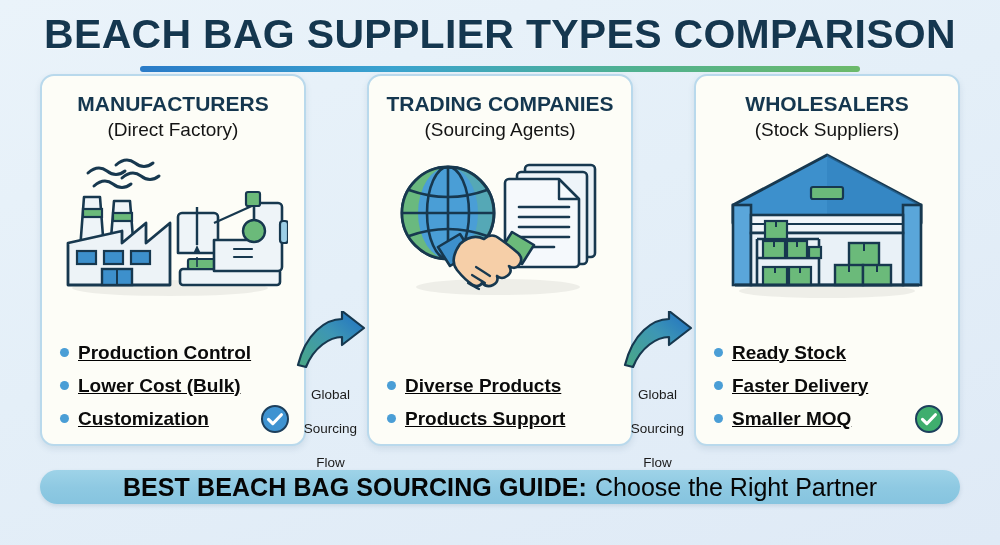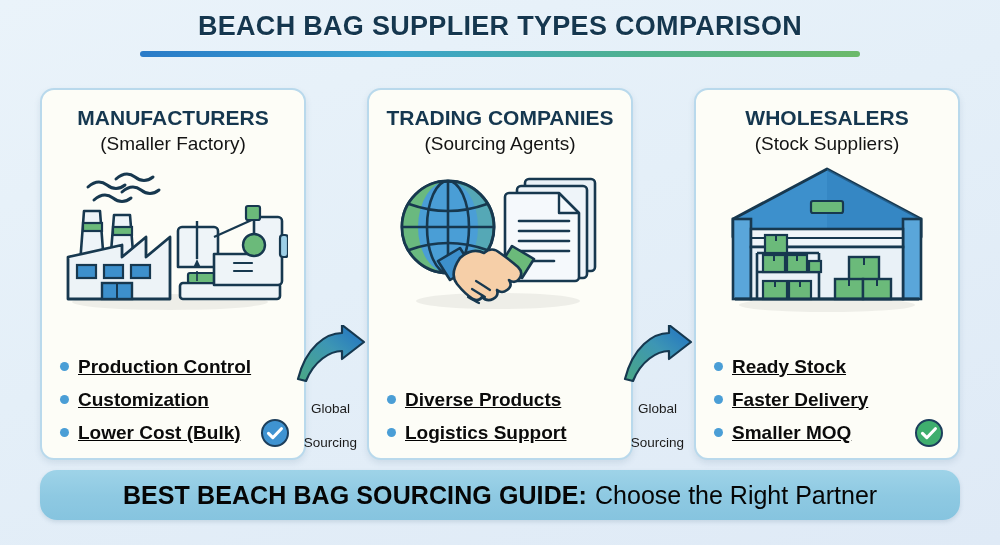--- a/index.html
+++ b/index.html
@@ -21,59 +21,59 @@
 
   
   .title-wrap {
     position: absolute;
     top: 12px;
     left: 0;
     width: 1000px;
     text-align: center;
   }
   .main-title {
-    font-size: 27px;
+    font-size: 41px;
     font-weight: bold;
     color: #15374f;
     letter-spacing: 0.3px;
     line-height: 1.1;
     text-shadow: 0 1px 1px rgba(255,255,255,0.85);
     white-space: nowrap;
   }
   .title-rule {
     margin: 9px auto 0 auto;
     width: 720px;
     height: 6px;
     border-radius: 3px;
     background: linear-gradient(90deg, #2a7bc8 0%, #3aa3cf 35%, #4fb191 68%, #6cba6a 100%);
   }
 
   
   .cards-row {
     position: absolute;
-    top: 88px;
+    top: 74px;
     left: 0;
     width: 1000px;
     height: 375px;
   }
   .card {
     position: absolute;
     top: 0;
     width: 266px;
     height: 372px;
     background: #fdfdf7;
     border: 2px solid #b9d9ec;
     border-radius: 14px;
     box-shadow: 0 3px 6px rgba(60,100,130,0.13);
     box-sizing: border-box;
     overflow: hidden;
   }
   .card.c1 { left: 40px; }
   .card.c2 { left: 367px; }
-  .card.c3 { left: 694px; }
+  .card.c3 { left: 694px; border-radius: 13px; }
 
   .card-head {
     padding-top: 16px;
     text-align: center;
   }
   .card-title {
     font-size: 21px;
     font-weight: bold;
     color: #15374f;
     line-height: 1.15;
@@ -152,21 +152,21 @@
     color: #1b1b1b;
     line-height: 1.18;
   }
 
   
   .banner {
     position: absolute;
     left: 40px;
     top: 470px;
     width: 920px;
-    height: 50px;
+    height: 34px;
     background: linear-gradient(180deg, #9ed3e8 0%, #8ec9e2 52%, #86c4df 100%);
     border-radius: 17px;
     box-shadow: 0 2px 4px rgba(70,110,140,0.18);
     display: flex;
     align-items: center;
     justify-content: center;
   }
   .banner-strong {
     font-size: 25px;
     font-weight: bold;
@@ -189,21 +189,21 @@
   <div class="title-wrap">
     <div class="main-title">BEACH BAG SUPPLIER TYPES COMPARISON</div>
     <div class="title-rule"></div>
   </div>
 
   <div class="cards-row">
 
     <div class="card c1">
       <div class="card-head">
         <div class="card-title">MANUFACTURERS</div>
-        <div class="card-sub">(Smaller Factory)</div>
+        <div class="card-sub">(Direct Factory)</div>
       </div>
       <div class="art">
         <svg width="230" height="158" viewBox="0 0 230 158">
           <ellipse cx="112" cy="143" rx="98" ry="8" fill="#000" opacity="0.06"></ellipse>
 
           <g fill="none" stroke="#17384f" stroke-width="3" stroke-linecap="round">
             <path d="M30 28 q10 -9 19 -2 q9 7 18 0"></path>
             <path d="M36 41 q10 -9 19 -2 q9 7 18 0"></path>
             <path d="M58 20 q10 -9 19 -2 q9 7 18 0"></path>
             <path d="M64 33 q10 -9 19 -2 q9 7 18 0"></path>
@@ -239,25 +239,25 @@
           </g>
         </svg>
       </div>
       <div class="bullets">
         <div class="bullet">
           <span class="dot"></span>
           <span class="bullet-text">Production Control</span>
         </div>
         <div class="bullet">
           <span class="dot"></span>
+          <span class="bullet-text">Lower Cost (Bulk)</span>
+        </div>
+        <div class="bullet">
+          <span class="dot"></span>
           <span class="bullet-text">Customization</span>
-        </div>
-        <div class="bullet">
-          <span class="dot"></span>
-          <span class="bullet-text">Lower Cost (Bulk)</span>
         </div>
       </div>
       <div class="badge">
         <svg width="30" height="30" viewBox="0 0 30 30">
           <circle cx="15" cy="15" r="13" fill="#3f93d1" stroke="#1d3f5c" stroke-width="2"></circle>
           <path d="M8.5 15.3 l4.3 4.4 l8.6 -9" fill="none" stroke="#ffffff" stroke-width="3.1" stroke-linecap="round" stroke-linejoin="round"></path>
         </svg>
       </div>
     </div>
 
@@ -306,21 +306,21 @@
           </g>
         </svg>
       </div>
       <div class="bullets">
         <div class="bullet">
           <span class="dot"></span>
           <span class="bullet-text">Diverse Products</span>
         </div>
         <div class="bullet">
           <span class="dot"></span>
-          <span class="bullet-text">Logistics Support</span>
+          <span class="bullet-text">Products Support</span>
         </div>
       </div>
     </div>
 
     <div class="card c3">
       <div class="card-head">
         <div class="card-title">WHOLESALERS</div>
         <div class="card-sub">(Stock Suppliers)</div>
       </div>
       <div class="art">

